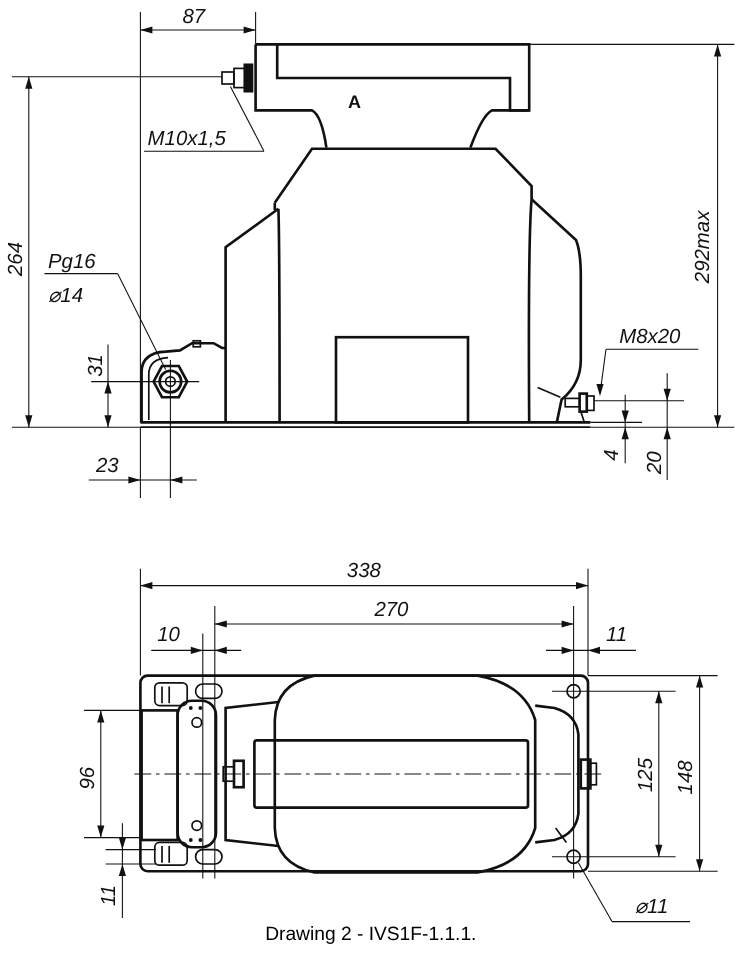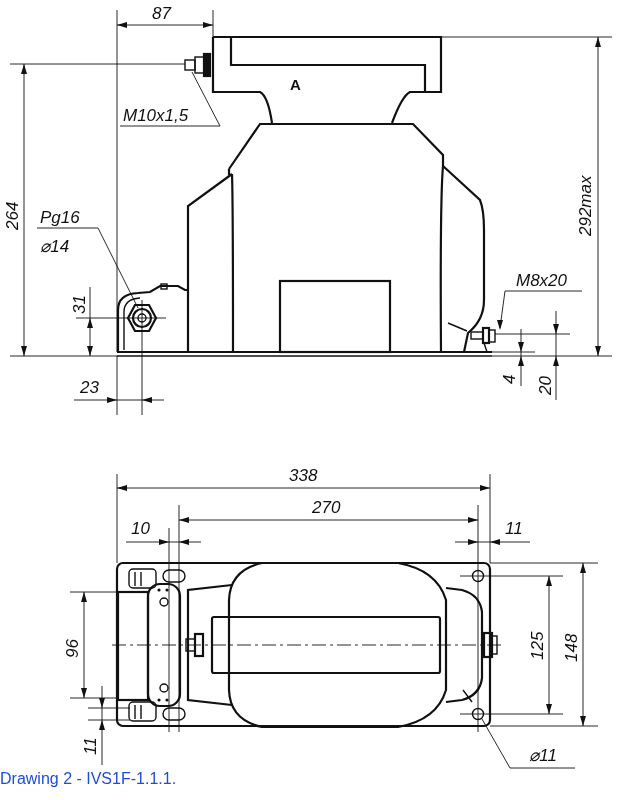--- a/index.html
+++ b/index.html
@@ -4,22 +4,22 @@
   <style>
     html, body { margin: 0; padding: 0; background: #ffffff; }
     body { width: 618px; height: 800px; position: relative; overflow: hidden; }
     #drawing { position: absolute; left: 0; top: 0; width: 618px; height: 800px; }
     .ln { stroke: #111; fill: none; }
     .thick { stroke-width: 2.2; }
     .med { stroke-width: 1.4; }
     .thin { stroke-width: 0.9; }
     .dash { stroke-dasharray: 14 4 3 4; }
     .dimtxt { font-family: "Liberation Sans", sans-serif; font-style: italic; font-size: 17px; fill: #111; }
-    .caption { position: absolute; left: 0; width: 618px; top: 770px; text-align: left;
-               font-family: "Liberation Sans", sans-serif; font-size: 16px; color: #1d4ed8; }
+    .caption { position: absolute; left: 0; width: 618px; top: 770px; text-align: center;
+               font-family: "Liberation Sans", sans-serif; font-size: 16px; color: #000000; }
     .arrow { fill: #111; stroke: none; }
   </style>
 </head>
 <body>
 
 <svg id="drawing" viewBox="0 0 618 800" xmlns="http://www.w3.org/2000/svg">
 
   <g>
 
     <line class="ln thick" x1="117" y1="352" x2="492" y2="352"></line>

